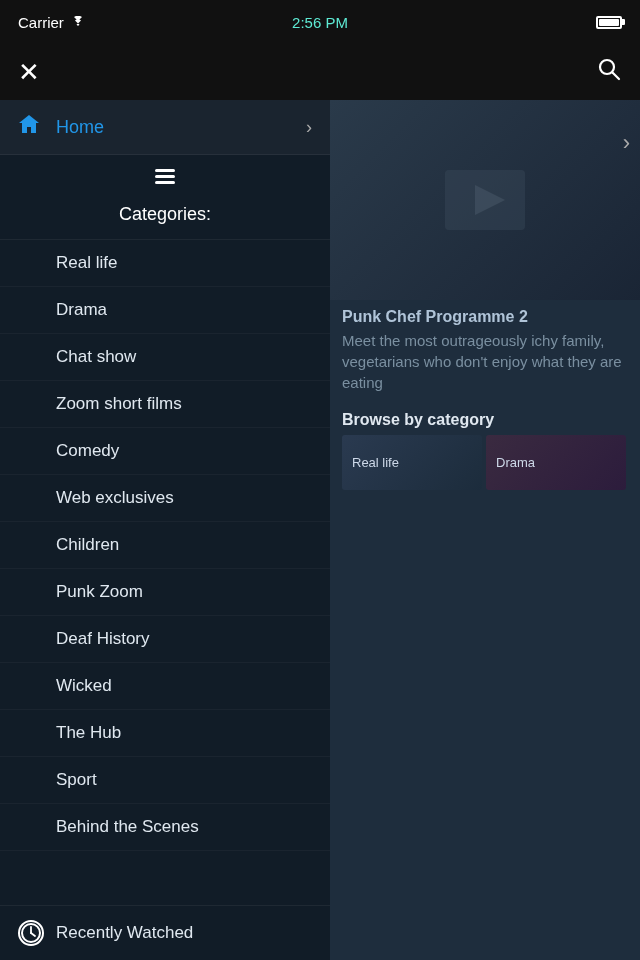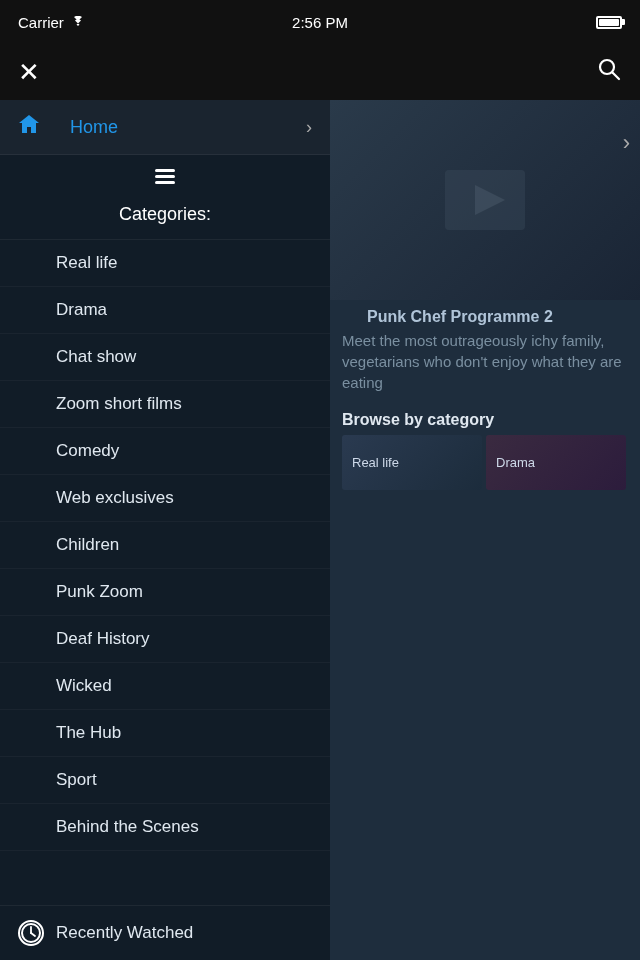--- a/index.html
+++ b/index.html
@@ -33,21 +33,21 @@
       font-size: 15px;
       font-weight: 500;
       color: #fff;
     }
     .status-center {
       position: absolute;
       left: 50%;
       transform: translateX(-50%);
       font-size: 15px;
       font-weight: 500;
-      color: #ffffff;
+      color: #5eead4;
     }
     .status-right {
       display: flex;
       align-items: center;
       gap: 5px;
     }
     .battery {
       width: 26px;
       height: 13px;
       border: 2px solid #fff;
@@ -136,21 +136,21 @@
       background: rgba(18, 28, 38, 0.97);
       z-index: 20;
       display: flex;
       flex-direction: column;
     }
 
     .home-row {
       display: flex;
       align-items: center;
       padding: 14px 18px;
-      gap: 30px;
+      gap: 16px;
       background: rgba(255,255,255,0.04);
       border-bottom: 1px solid rgba(255,255,255,0.06);
     }
     .home-icon {
       color: #2196e8;
       font-size: 22px;
     }
     .home-label {
       font-size: 18px;
       color: #2196e8;
@@ -241,21 +241,20 @@
       align-items: center;
       justify-content: center;
     }
     .bg-text-block {
       padding: 8px 12px;
     }
     .bg-title {
       font-size: 16px;
       color: #b0c4d8;
       font-weight: 600;
-      margin-left: 25px;
     }
     .bg-desc {
       font-size: 15px;
       color: #7a8fa0;
       margin-top: 4px;
       line-height: 1.4;
     }
     .browse-section {
       padding: 10px 12px 6px;
     }

